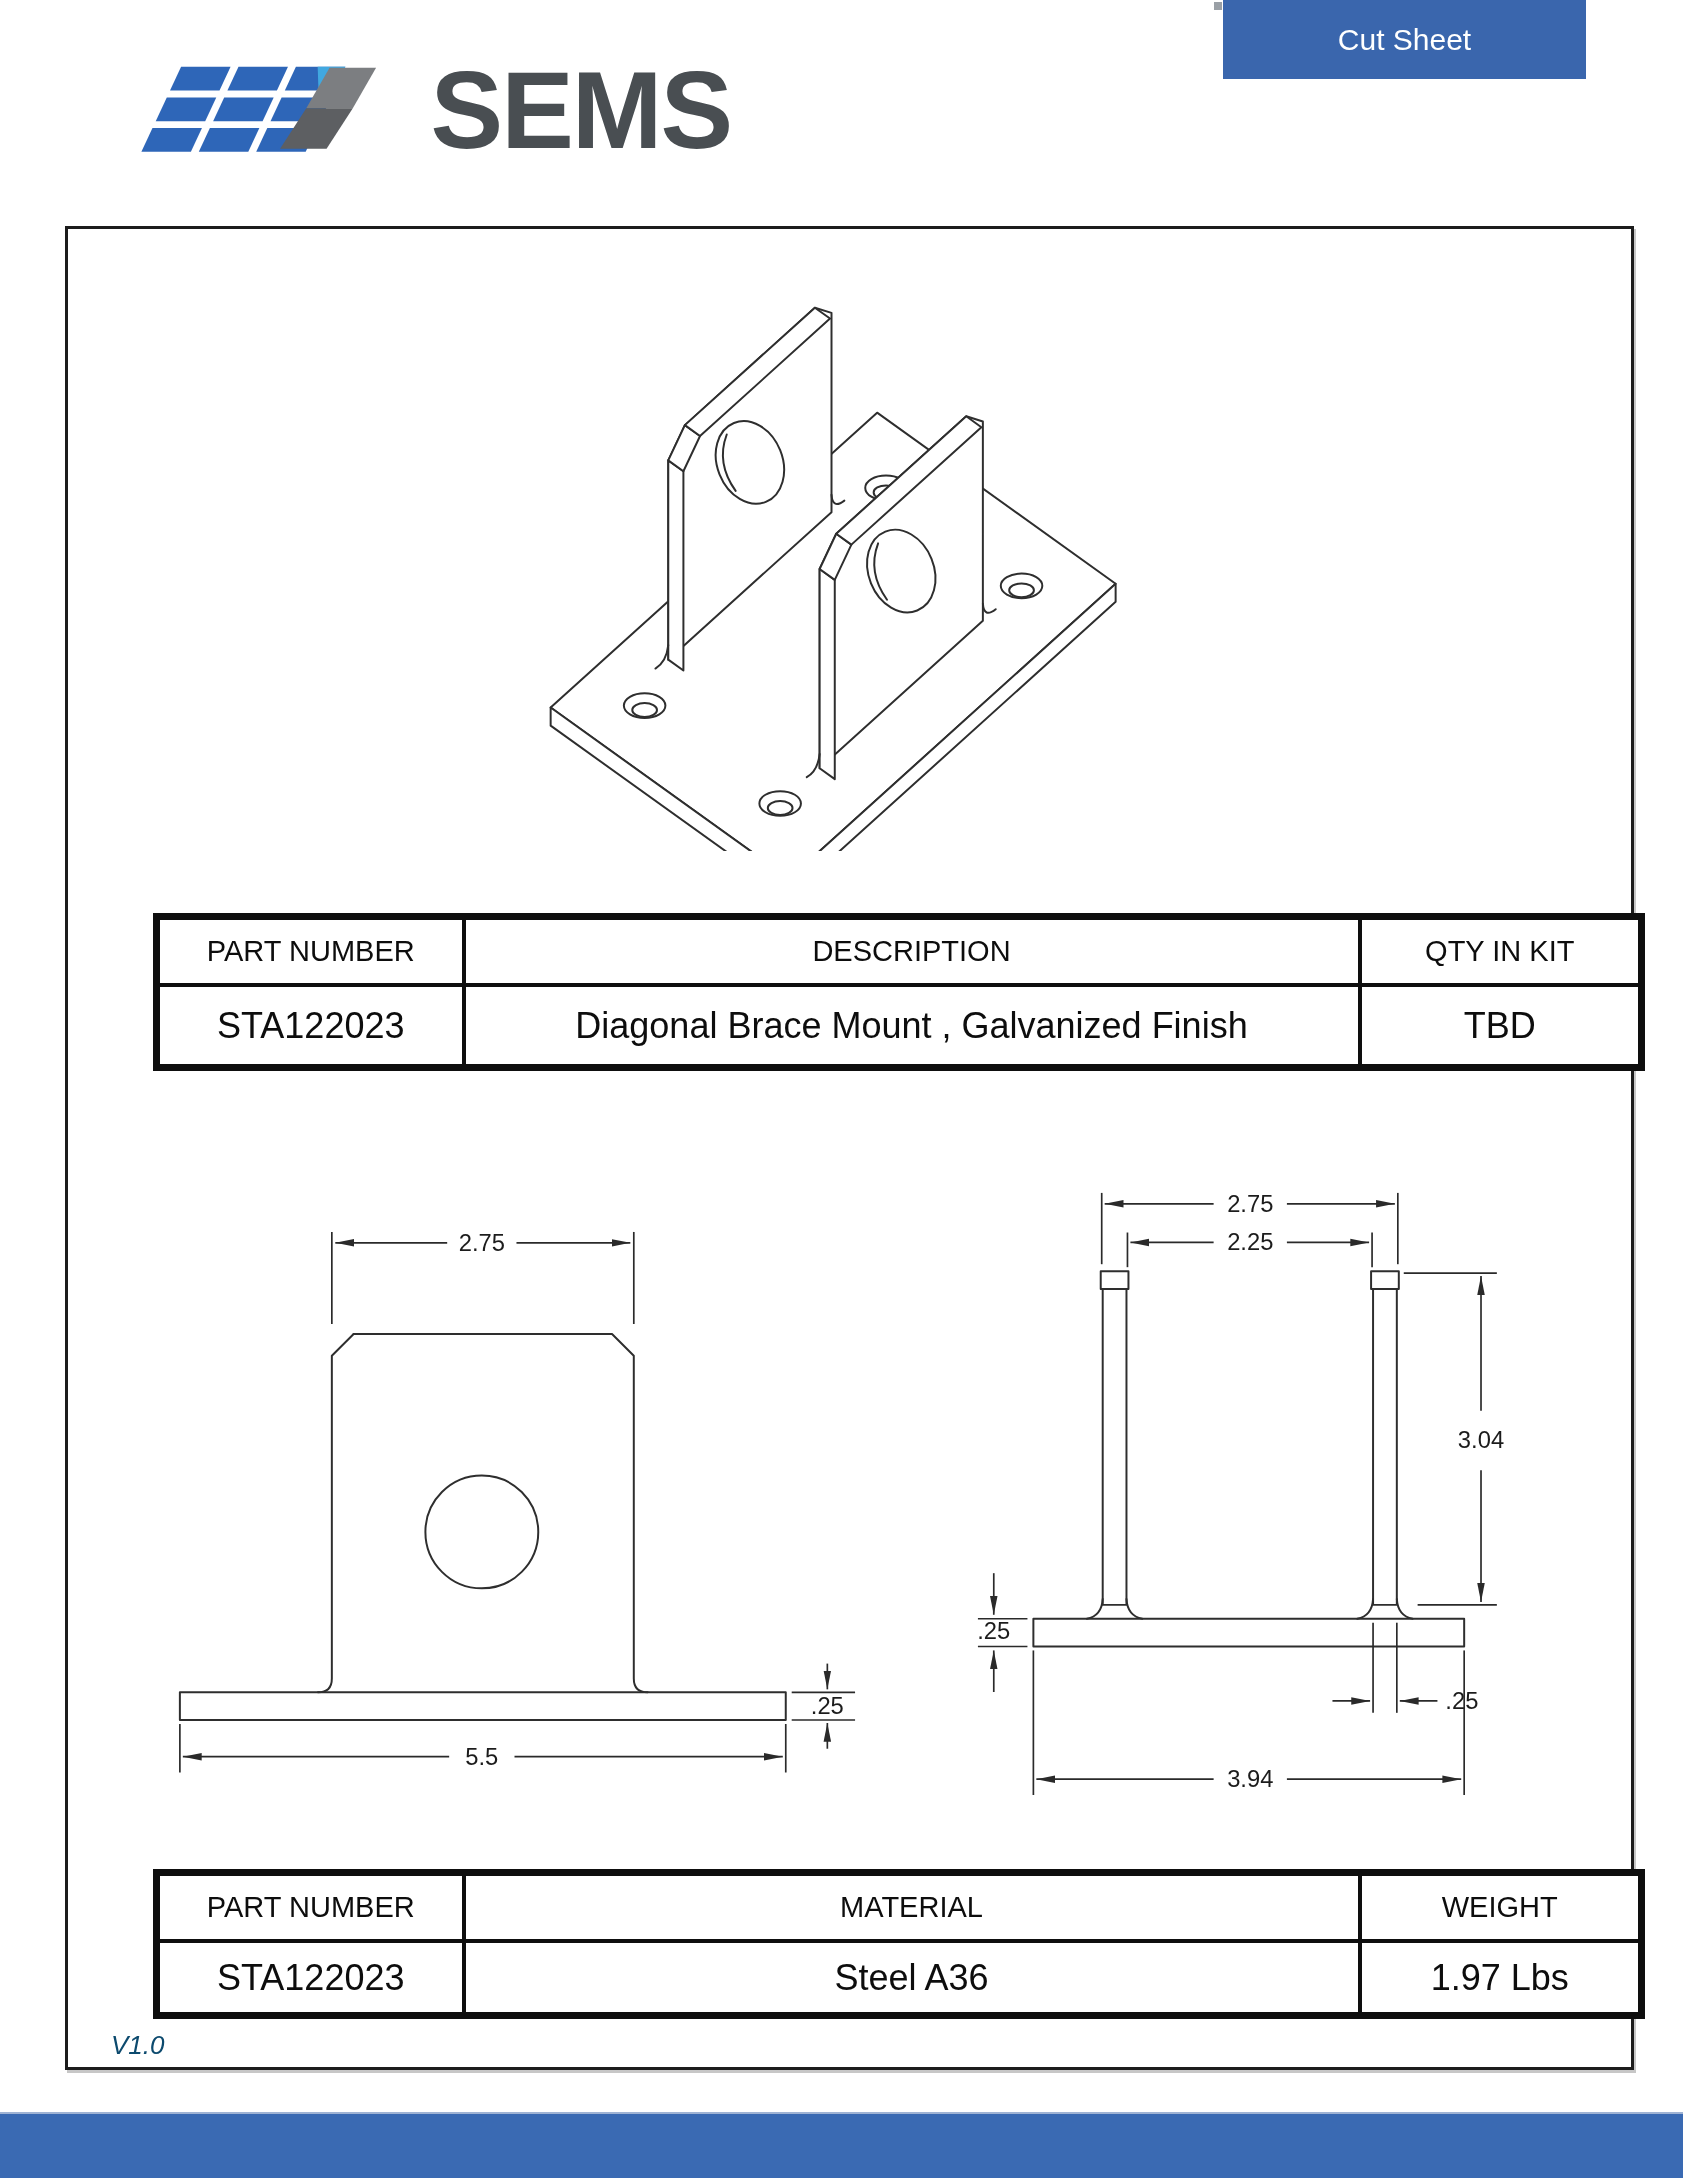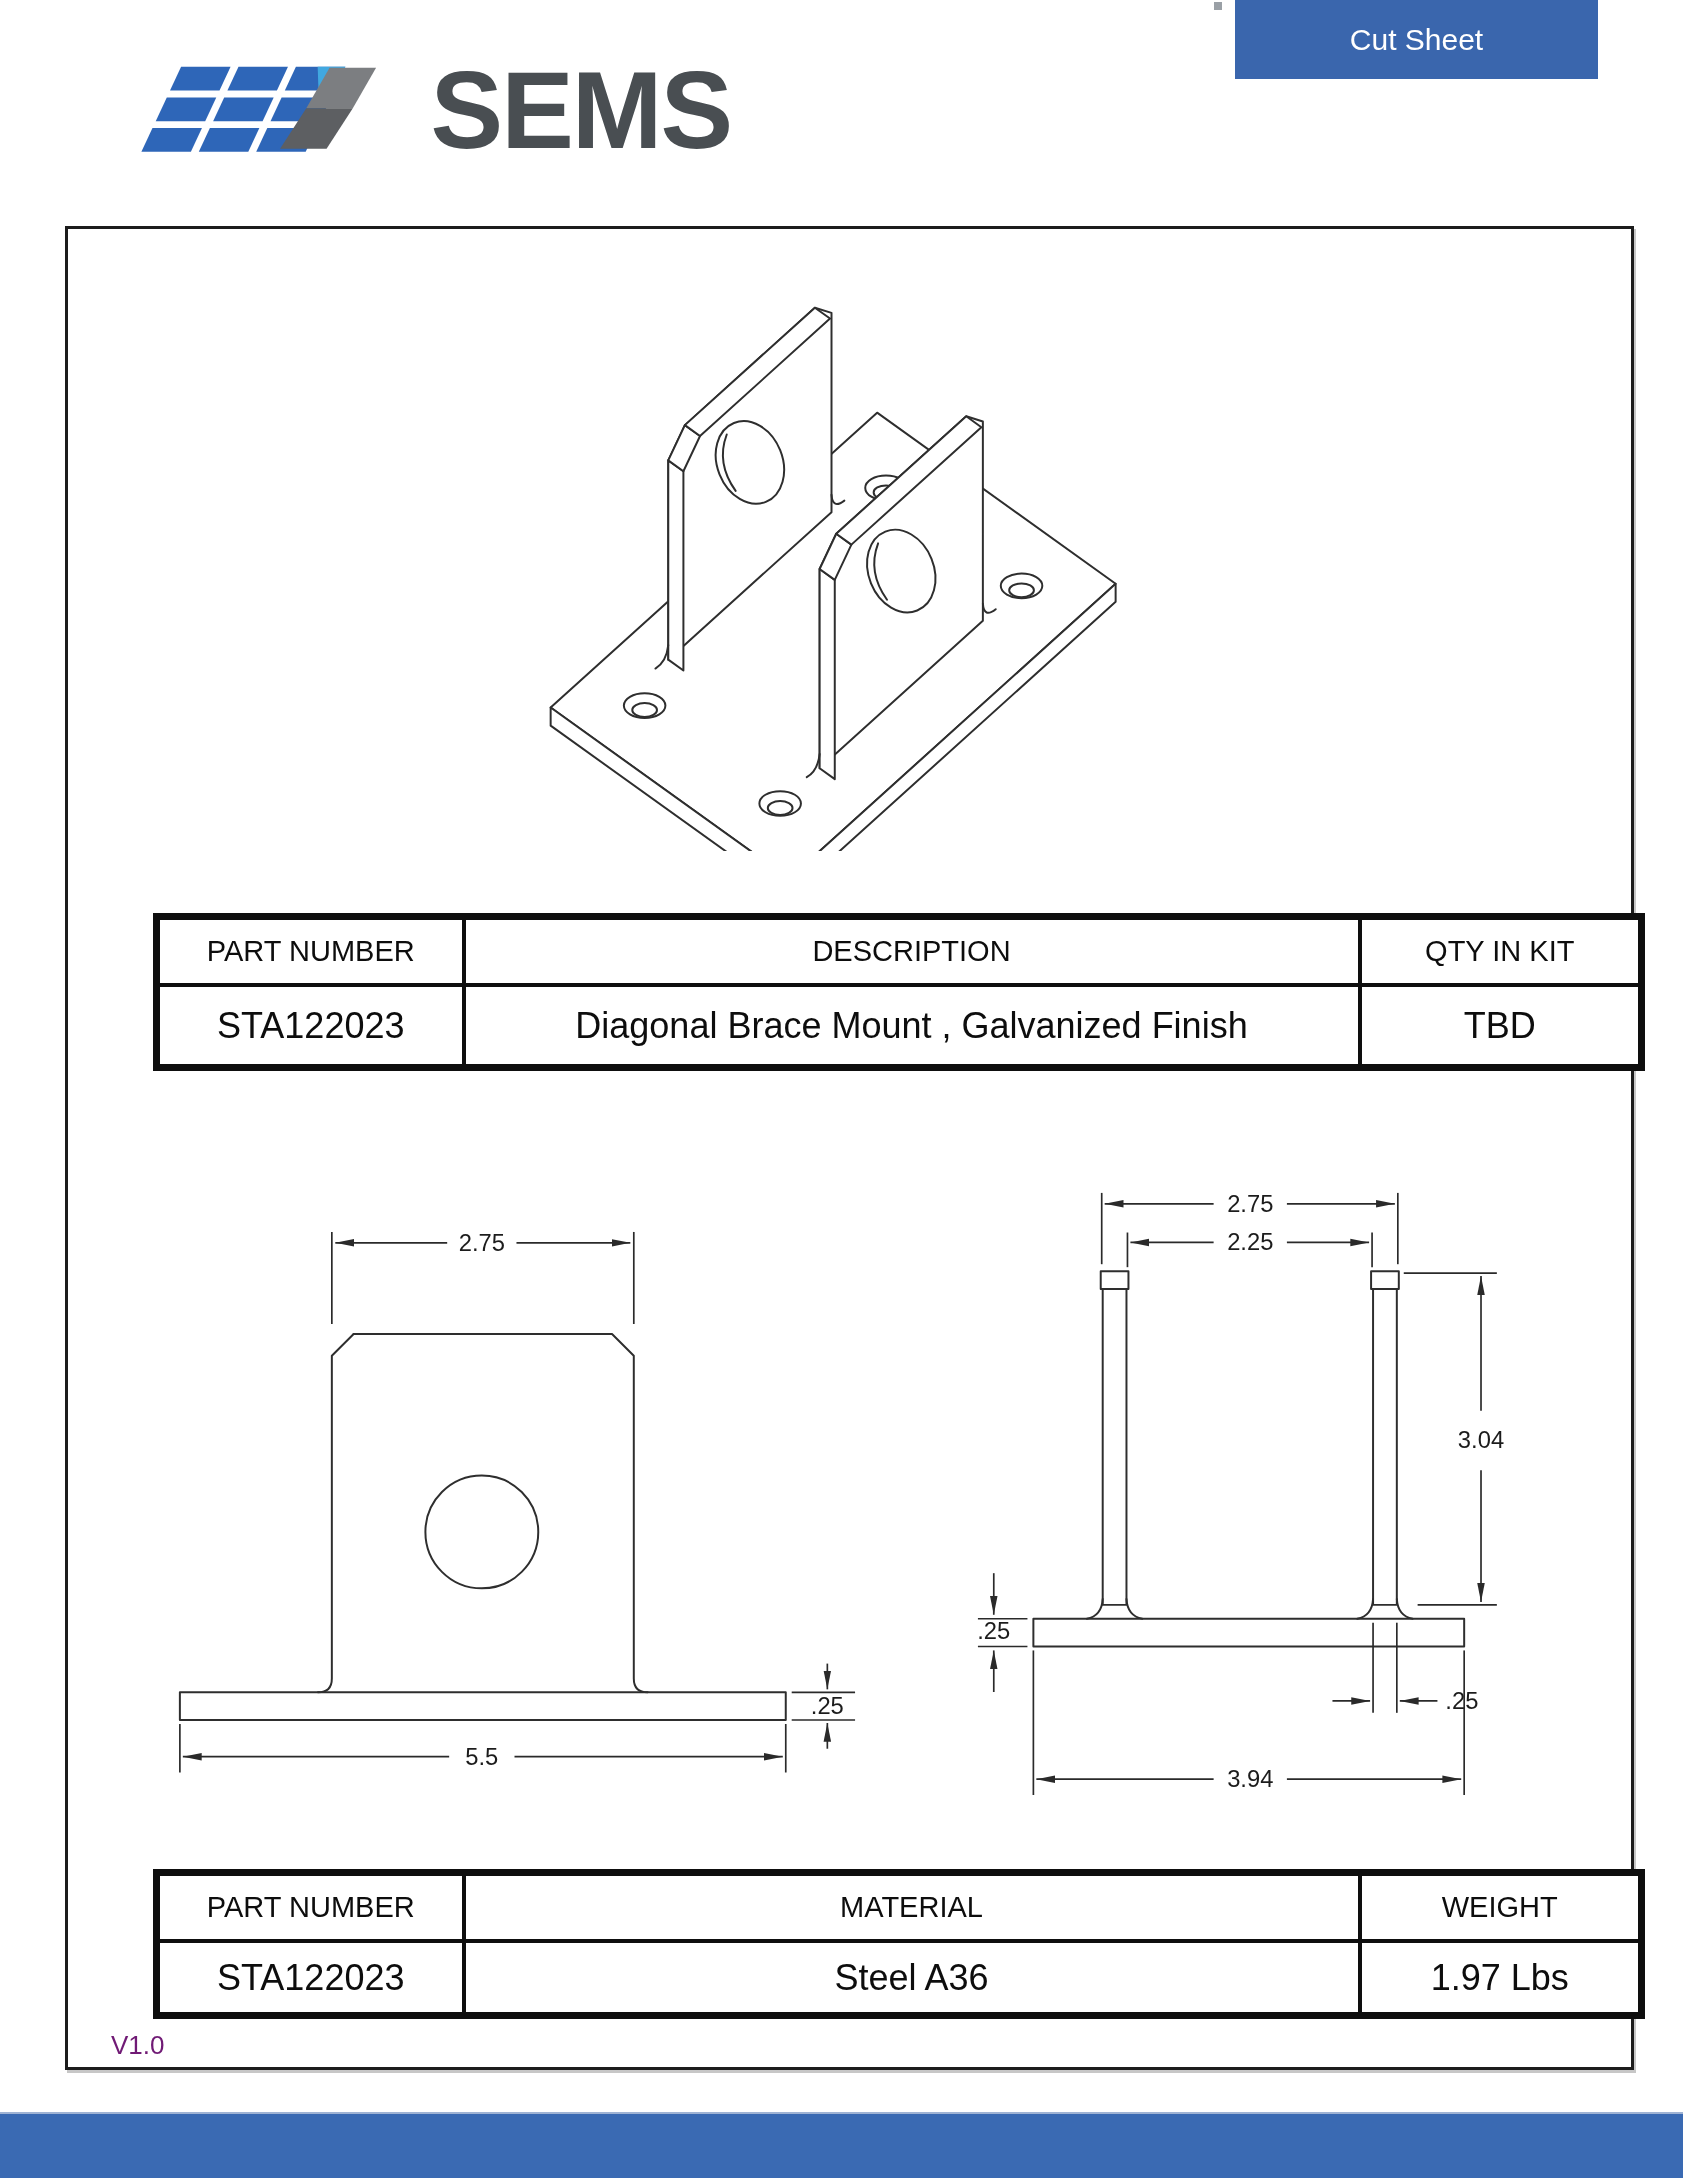--- a/index.html
+++ b/index.html
@@ -1,42 +1,42 @@
 <!DOCTYPE html>
 <html><head>
 <meta charset="utf-8">
 <style>
   html,body{margin:0;padding:0;background:#ffffff;}
   body{width:1683px;height:2178px;position:relative;font-family:"Liberation Sans",sans-serif;color:#111;}
   .abs{position:absolute;}
 
   
   #cut-sheet-btn{left:1223px;top:0;width:363px;height:79px;background:#3A66AD;
-    display:flex;align-items:center;justify-content:center;color:#fff;font-size:30px;margin-left:12px;}
+    display:flex;align-items:center;justify-content:center;color:#fff;font-size:30px;}
   #sel-artifact{left:1214px;top:2px;width:8px;height:8px;background:#9aa0a6;}
   #doc-title{top:151px;right:43px;font-size:39px;font-weight:bold;letter-spacing:-0.5px;color:#0d0d0d;white-space:nowrap;}
 
   
   #main-box{left:65px;top:226px;width:1563px;height:1838px;border:3px solid #1c1c1c;
     background:#fff;box-shadow:2px 3px 0 rgba(0,0,0,0.22);}
 
   
   table.spec{border-collapse:collapse;table-layout:fixed;width:1485px;background:#fff;margin-left:44px;}
   table.spec{border:7px solid #0e0e0e;}
   table.spec th, table.spec td{border:4px solid #0e0e0e;text-align:center;vertical-align:middle;
     font-weight:400;color:#0d0d0d;overflow:hidden;}
   table.spec th{font-size:29px;height:61px;}
   table.spec td{font-size:36px;}
   #kit-table{left:109px;top:913px;}
   #kit-table td{height:75px;}
   #spec-table{left:109px;top:1869px;}
   #spec-table td{height:67px;}
   .c1{width:307px;} .c2{width:896px;} .c3{width:282px;}
 
-  #version-label{left:111px;top:2030px;font-size:26px;color:#701a75;}
+  #version-label{left:111px;top:2030px;font-size:26px;color:#0c4a6e;font-style:italic;}
 
   #footer-bar{left:0;top:2112px;width:1683px;height:66px;background:#3A6AB3;border-top:2px solid #9fb3d4;}
 
   
   svg .ln{stroke:#2e2e2e;stroke-width:2;fill:none;stroke-linejoin:round;stroke-linecap:round;}
   svg .face{stroke:#2e2e2e;stroke-width:2;fill:#ffffff;stroke-linejoin:round;}
   svg .dim{stroke:#2a2a2a;stroke-width:1.7;fill:none;}
   svg .dimtext{font-family:"Liberation Sans",sans-serif;font-size:24px;fill:#1c1c1c;}
 
   

